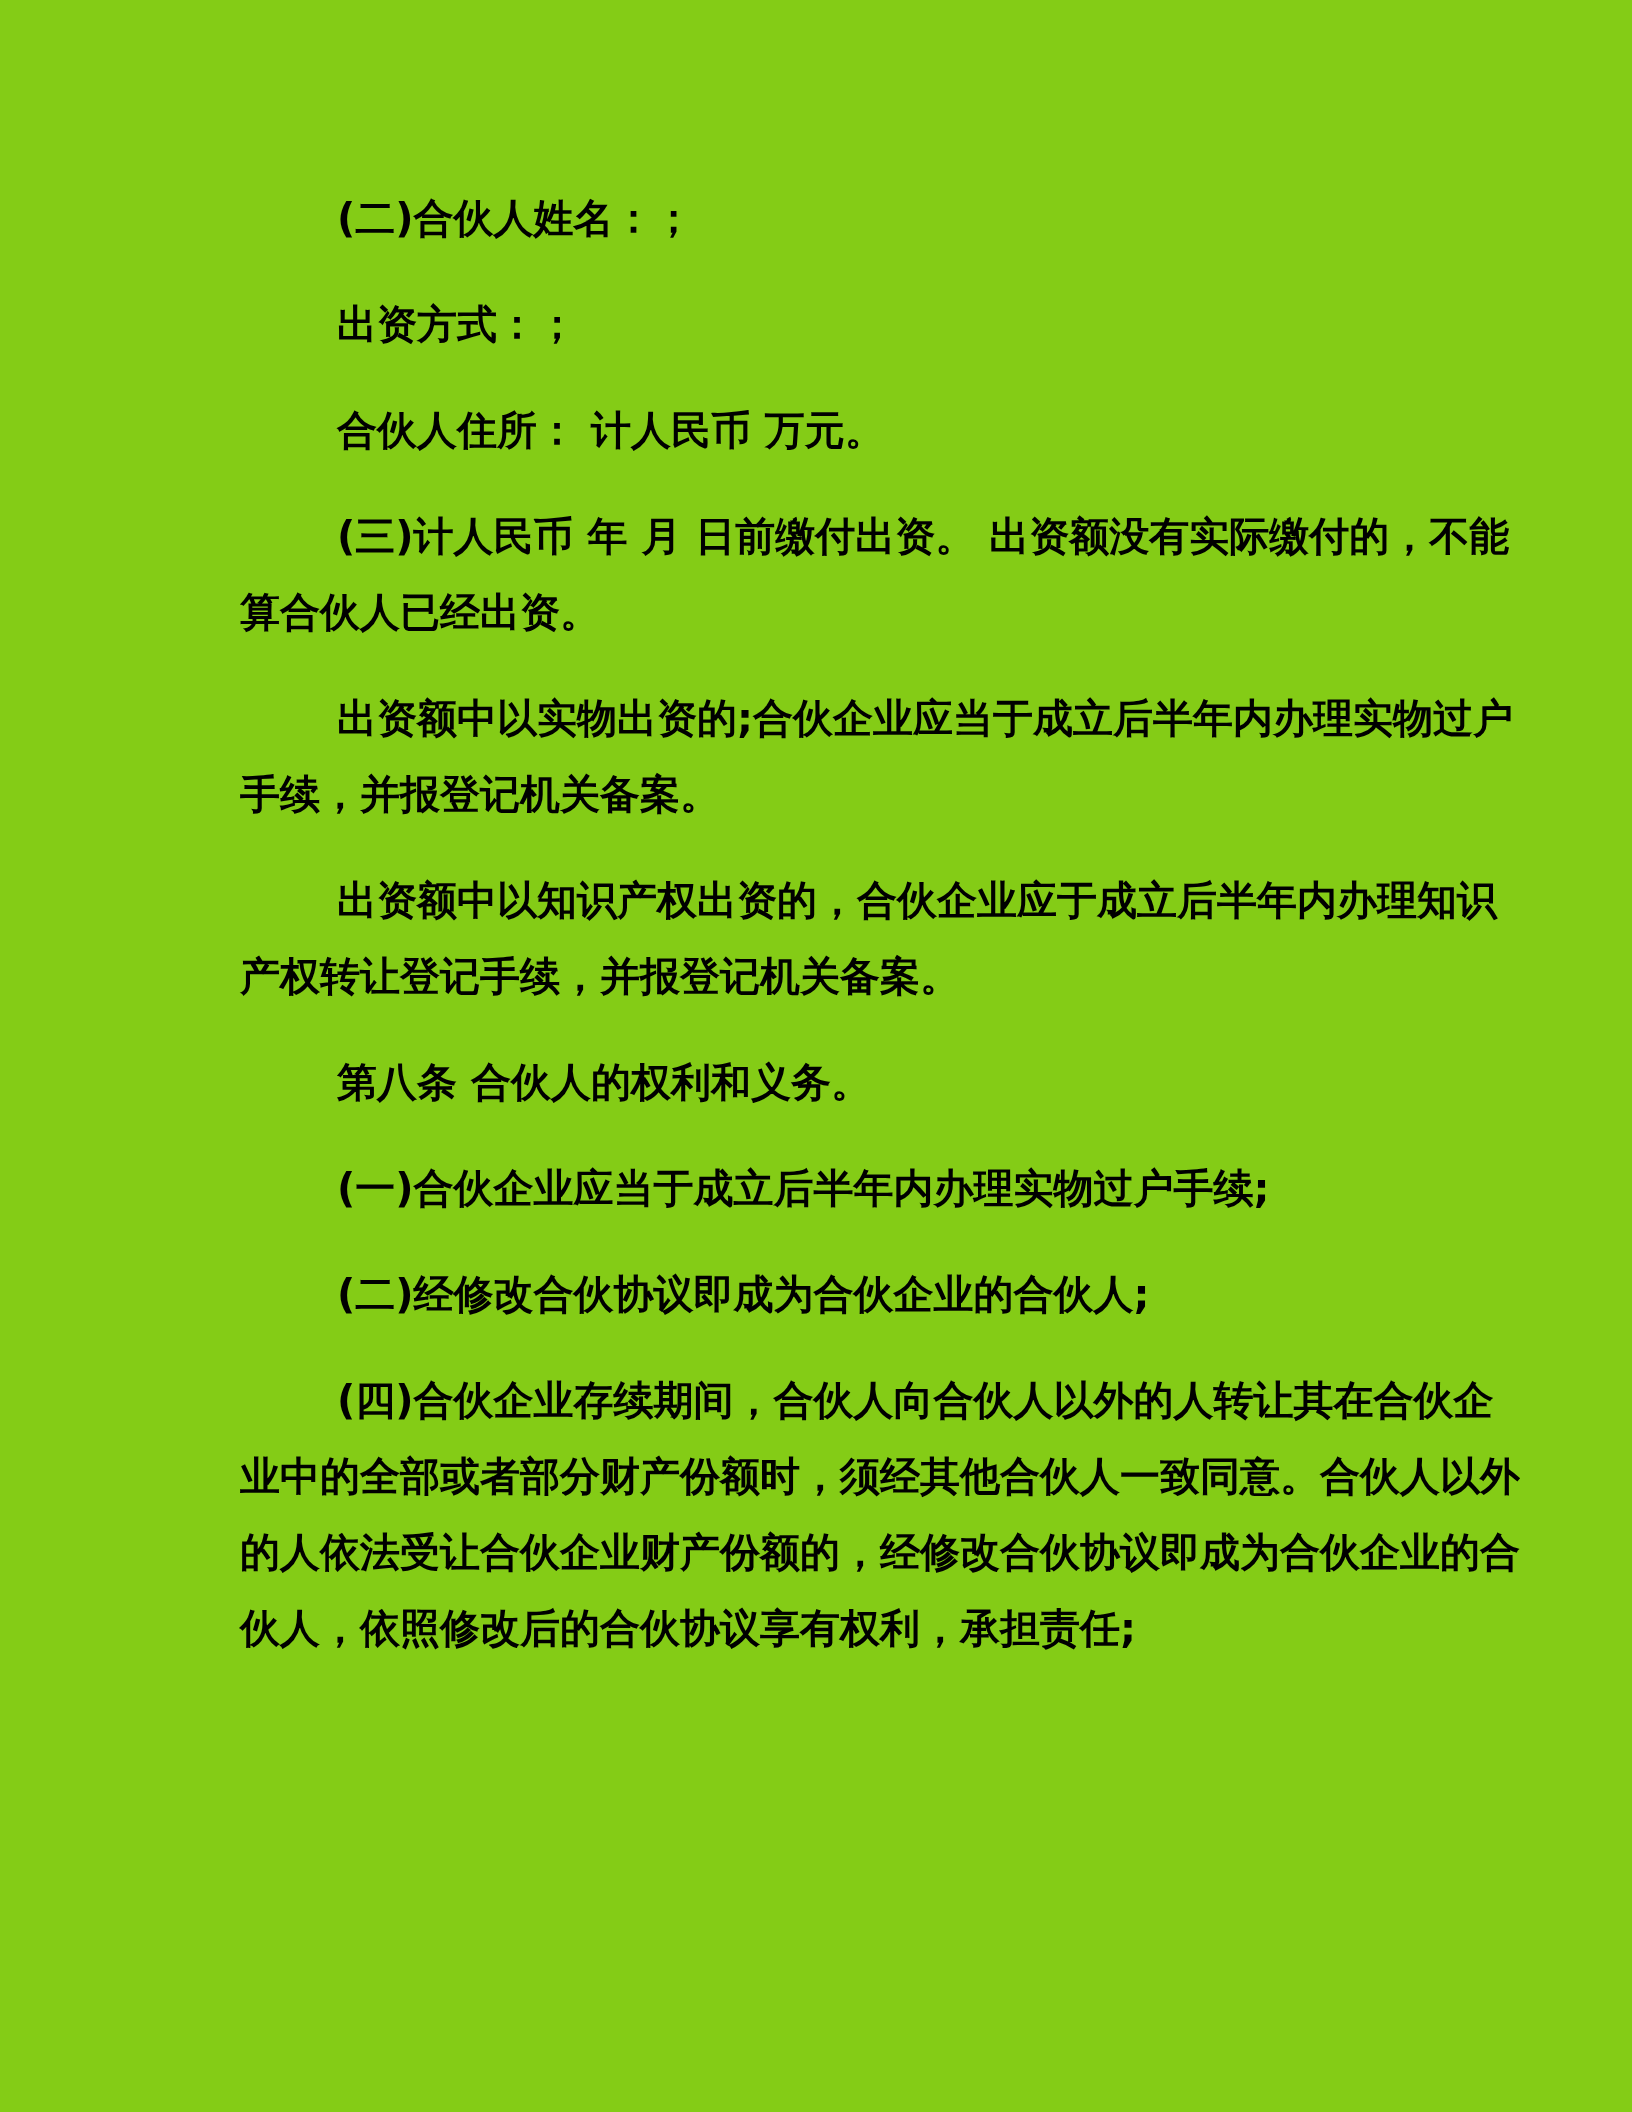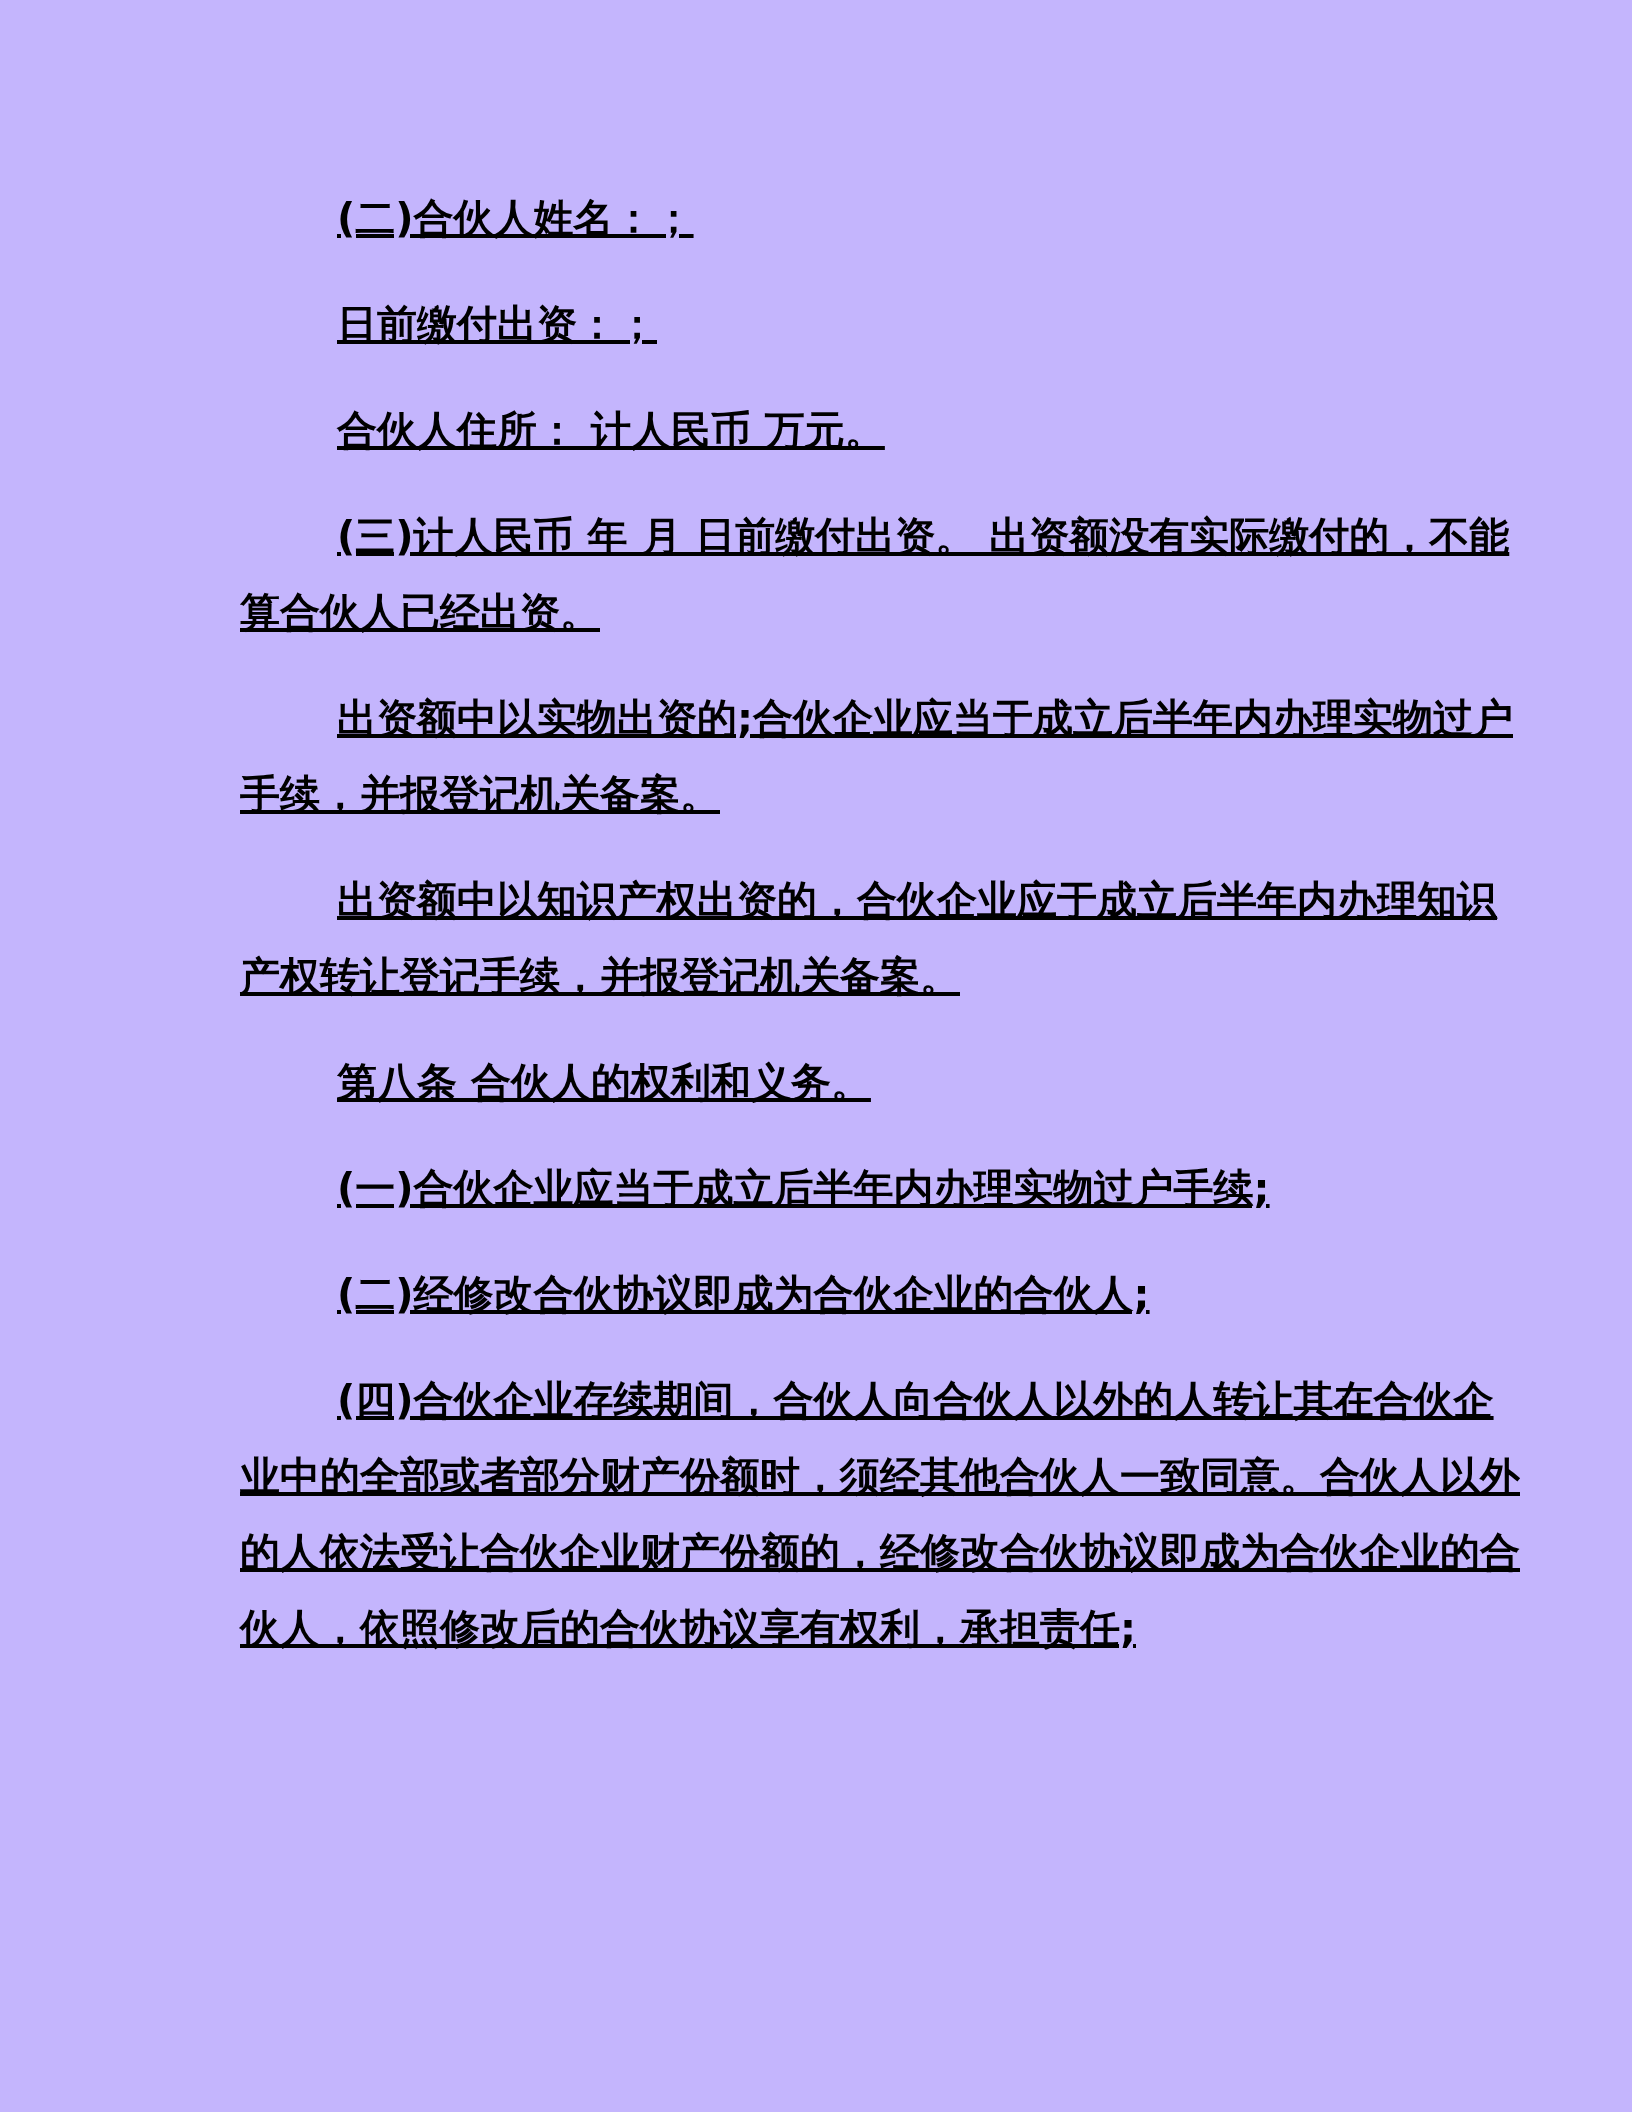--- a/index.html
+++ b/index.html
@@ -10,43 +10,42 @@
   body {
     width: 1632px;
     height: 2112px;
     overflow: hidden;
     font-family: "DejaVu Sans", sans-serif;
   }
   .page {
     box-sizing: border-box;
     width: 1632px;
     height: 2112px;
-    background: #c4b5fd;
+    background: #84cc16;
     padding: 180px 104px 0 240px;
-    text-decoration: underline;
   }
   .doc-body p {
     margin: 0 0 30px 0;
     font-size: 40px;
     line-height: 76px;
     font-weight: bold;
     color: #000000;
     text-indent: 97px;
     text-align: left;
     word-break: break-all;
     overflow-wrap: break-word;
   }
 </style>
 </head>
 <body>
 
 <div class="page">
   <div class="doc-body" id="doc-body">
       <p>(二)合伙人姓名：；</p>
-      <p>日前缴付出资：；</p>
+      <p>出资方式：；</p>
       <p>合伙人住所： 计人民币 万元。</p>
       <p>(三)计人民币 年 月 日前缴付出资。 出资额没有实际缴付的，不能算合伙人已经出资。</p>
       <p>出资额中以实物出资的;合伙企业应当于成立后半年内办理实物过户手续，并报登记机关备案。</p>
       <p>出资额中以知识产权出资的，合伙企业应于成立后半年内办理知识产权转让登记手续，并报登记机关备案。</p>
       <p>第八条 合伙人的权利和义务。</p>
       <p>(一)合伙企业应当于成立后半年内办理实物过户手续;</p>
       <p>(二)经修改合伙协议即成为合伙企业的合伙人;</p>
       <p>(四)合伙企业存续期间，合伙人向合伙人以外的人转让其在合伙企业中的全部或者部分财产份额时，须经其他合伙人一致同意。合伙人以外的人依法受让合伙企业财产份额的，经修改合伙协议即成为合伙企业的合伙人，依照修改后的合伙协议享有权利，承担责任;</p>
     </div>
 </div>

